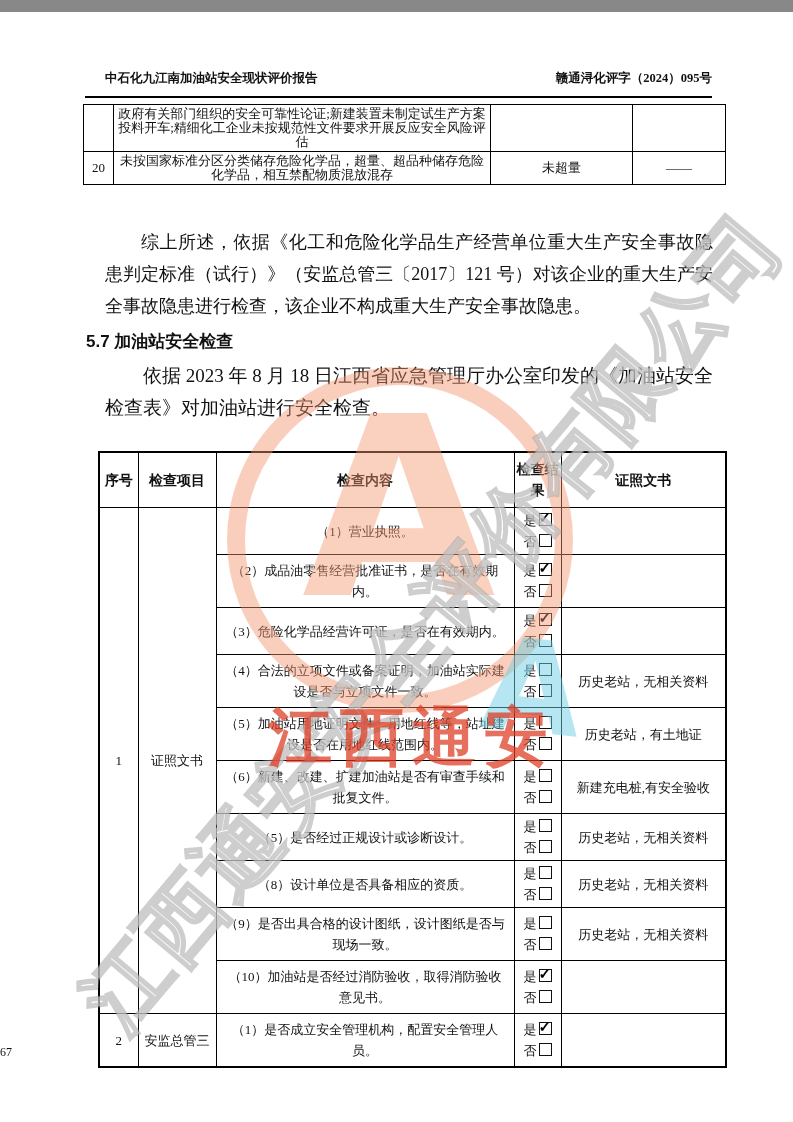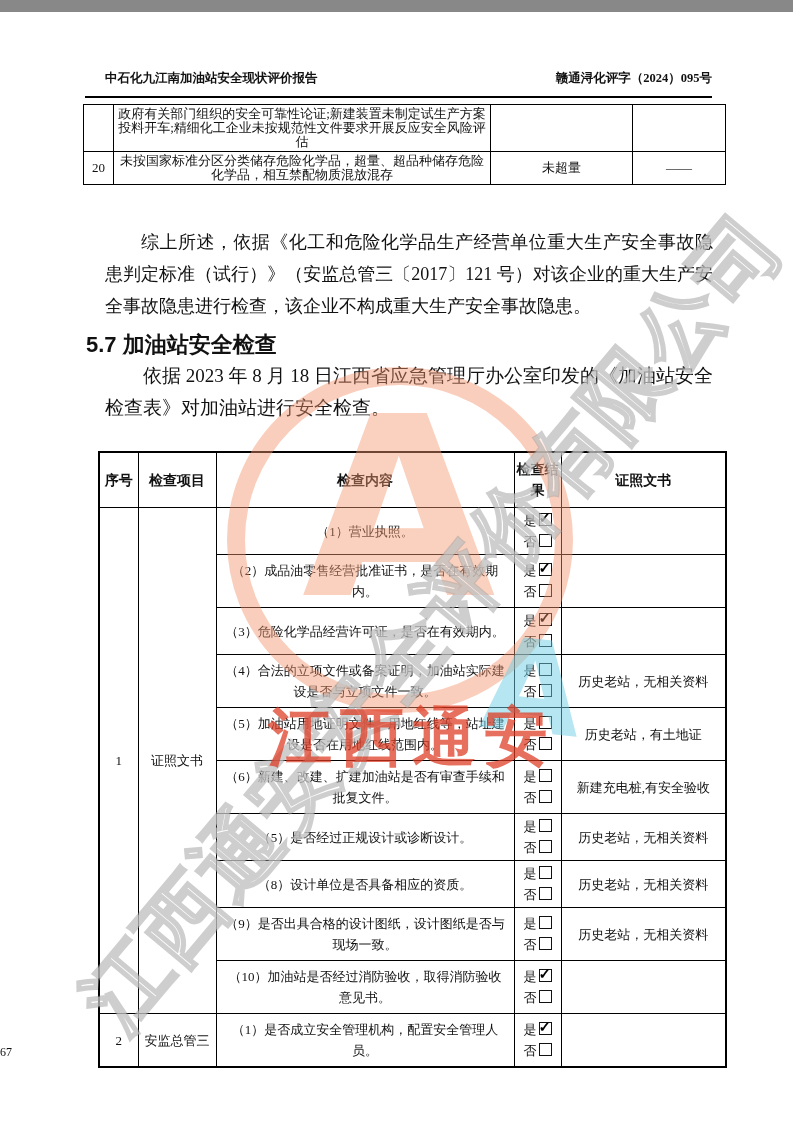--- a/index.html
+++ b/index.html
@@ -20,21 +20,21 @@
   .t2{position:absolute;top:439px;left:98px;width:627px;font-size:13px;line-height:21px;border:2.5px solid #000;}
   .t2 th{font-size:14px;font-weight:bold;text-align:center;padding:6px 2px;}
   .t2 td{text-align:center;}
   .t2 .content-cell{padding:5px 6px;}
   .t2 .result-cell{padding:2px 1px;}
   .cbline{white-space:nowrap;}
   .cb{display:inline-block;width:11px;height:11px;border:1.5px solid #111;position:relative;vertical-align:-1px;margin-left:2px;background:#fff;}
   .cb[data-state="checked"]::after{content:"✓";position:absolute;left:-1px;top:-6px;font-size:15px;font-weight:bold;color:#000;}
   
   .summary{position:absolute;top:214px;left:105px;width:608px;font-size:18px;font-weight:normal;line-height:32px;text-indent:2em;text-align:justify;margin:0;}
-  .sec-h{position:absolute;top:318px;left:86px;width:620px;font-size:22px;font-weight:bold;margin:0;font-family:"Liberation Sans","DejaVu Sans",sans-serif;}
+  .sec-h{position:absolute;top:318px;left:86px;width:620px;font-size:17px;font-weight:bold;margin:0;font-family:"Liberation Sans","DejaVu Sans",sans-serif;}
   .body-p{position:absolute;top:348px;left:105px;width:608px;font-size:19px;line-height:32px;text-indent:2em;text-align:justify;margin:0;}
   .caption{position:absolute;top:406px;left:98px;width:627px;text-align:center;font-size:15px;font-weight:bold;}
   .pagenum{position:absolute;top:1033px;left:0;width:793px;text-align:left;font-size:12px;}
   
   .wm-layer{position:absolute;inset:0;pointer-events:none;z-index:5;}
   .wm-ring{position:absolute;left:227px;top:355px;width:310px;height:310px;border:18px solid rgba(243,146,107,0.45);border-radius:50%;}
   .wm-a{position:absolute;left:302px;top:372px;font-size:250px;line-height:1;font-weight:bold;color:rgba(244,150,110,0.45);font-family:"DejaVu Sans",sans-serif;}
   .wm-cyan{position:absolute;left:483px;top:612px;font-size:128px;line-height:1;font-weight:bold;color:rgba(110,205,228,0.5);font-family:"DejaVu Sans",sans-serif;transform:rotate(6deg);}
   .wm-diag{position:absolute;left:-80px;top:568px;width:1010px;text-align:center;white-space:nowrap;
     font-size:84px;font-weight:bold;letter-spacing:2px;line-height:1.2;

